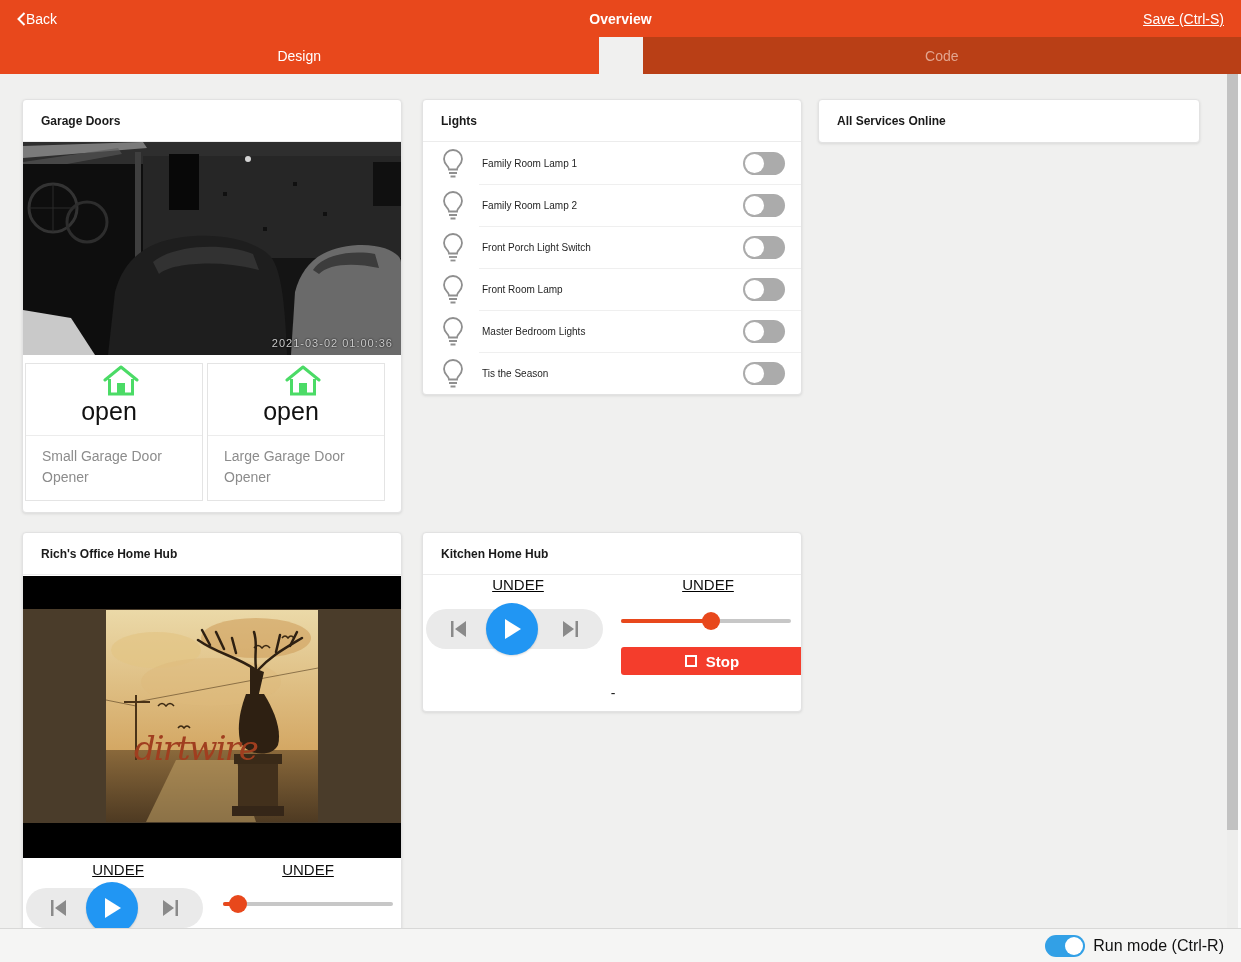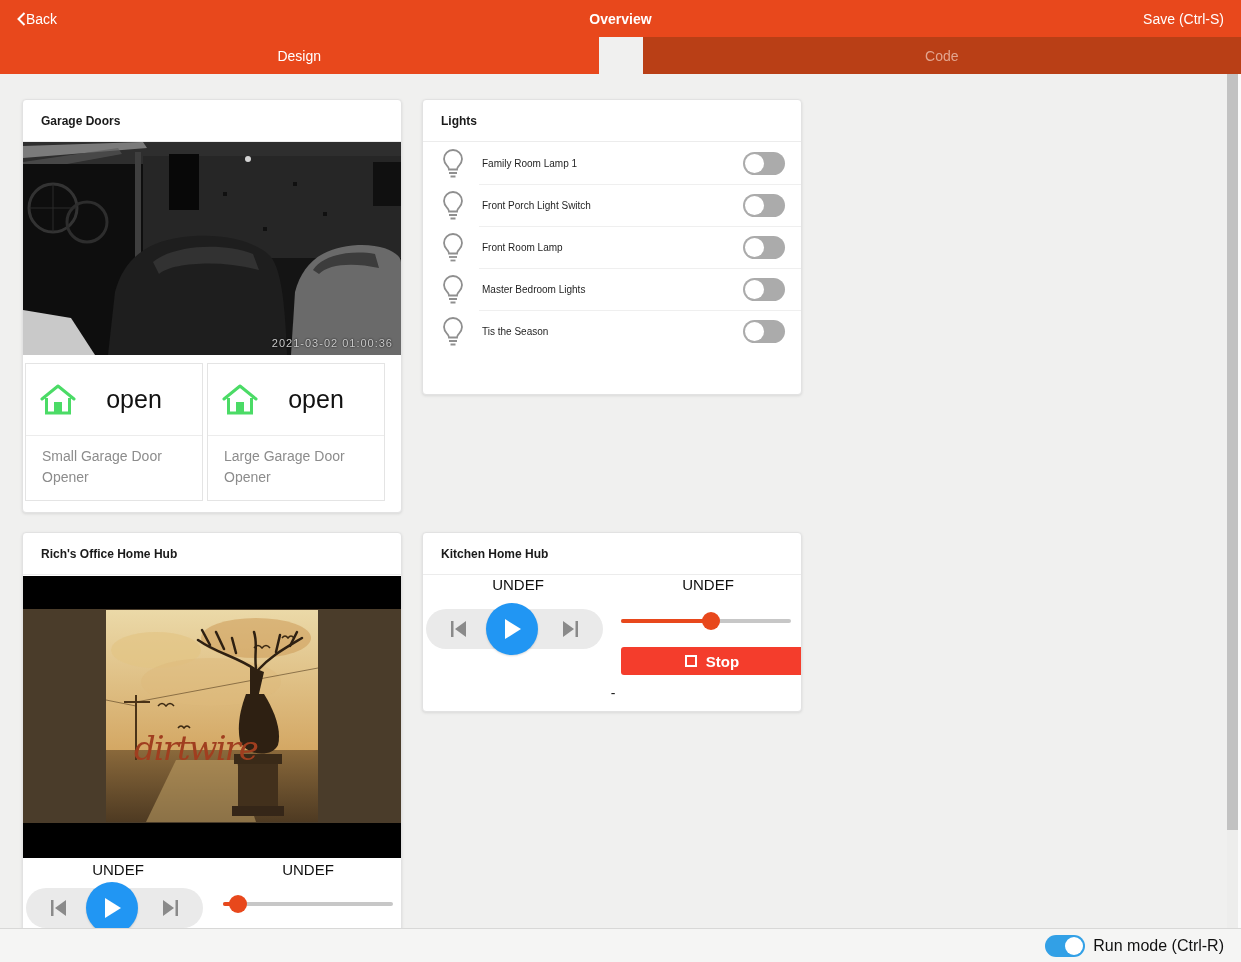--- a/index.html
+++ b/index.html
@@ -4,21 +4,21 @@
 <style>
   * { margin:0; padding:0; box-sizing:border-box; }
   html,body { width:1241px; height:962px; overflow:hidden; }
   body { font-family:"Liberation Sans", sans-serif; background:#F0F0EF; position:relative; }
 
   
   .topbar { position:absolute; top:0; left:0; width:1241px; height:37px; background:#E8481C;
             display:flex; align-items:center; justify-content:space-between; padding:0 17px; z-index:5; }
   .topbar .back { display:flex; align-items:center; color:#fff; font-size:14px; cursor:pointer; }
   .topbar .title { position:absolute; left:0; right:0; text-align:center; color:#fff; font-weight:700; font-size:14px; pointer-events:none; }
-  .topbar .save { color:#fff; font-size:14px; cursor:pointer; }
+  .topbar .save { color:#fff; font-size:14px; cursor:pointer;text-decoration:underline; }
 
   .tabs { position:absolute; top:37px; left:0; width:1241px; height:37px; display:flex; z-index:5;gap:44px; }
   .tab { flex:1; display:flex; align-items:center; justify-content:center; font-size:14px; cursor:pointer; }
   .tab.design { background:#E8481C; color:#fff; }
   .tab.code   { background:#B93F16; color:#E2A58F; }
 
   
   .content { position:absolute; top:74px; left:0; right:0; bottom:34px; background:#F0F0EF; overflow:hidden; }
 
   .card { position:absolute; background:#fff; border:1px solid #E2E2E2; border-radius:4px;
@@ -27,39 +27,39 @@
                  font-size:12px; font-weight:700; color:#1A1A1A; border-bottom:1px solid #ECECEC; }
 
   
   .card.garage { left:22px; top:25px; width:380px; height:414px; }
   .cam { position:relative; width:378px; height:213px; background:#141414; }
   .cam svg { display:block; }
   .cam .stamp { position:absolute; right:8px; bottom:6px; color:#C9C9C9; font-size:11px;
                 letter-spacing:1px; text-shadow:0 0 2px #000;margin-top:20px; }
   .door-cells { position:absolute; left:2px; top:263px; display:flex; gap:4px; }
   .door-cell { width:178px; border:1px solid #E4E4E4; background:#fff; }
-  .door-btn { height:72px; display:flex; align-items:center; border-bottom:1px solid #ECECEC; cursor:pointer; }
+  .door-btn { height:72px; display:flex; align-items:center; border-bottom:1px solid #ECECEC; cursor:pointer;flex-direction:column; }
   .door-btn svg { margin-left:14px; }
   .door-state { flex:1; text-align:center; font-size:25px; font-weight:500; color:#111; padding-right:10px; }
   .door-label { padding:10px 16px 12px; font-size:14px; color:#8C8C8C; line-height:1.5; }
 
   
   .card.lights { left:422px; top:25px; width:380px; height:296px; }
   .light-row { height:42px; display:flex; align-items:center; padding:0 16px 0 18px; position:relative; cursor:pointer; }
   .light-row + .light-row::before { content:""; position:absolute; left:56px; right:0; top:0; height:1px; background:#EFEFEF; }
   .light-label { flex:1; margin-left:17px; font-size:10px; color:#1F1F1F; }
   .toggle { width:42px; height:23px; border-radius:12px; background:#ABABAB; position:relative; flex:0 0 auto; cursor:pointer; }
   .toggle .knob { position:absolute; left:2px; top:2px; width:19px; height:19px; border-radius:50%; background:#fff; }
 
   
   .card.services { left:818px; top:25px; width:382px; height:44px; }
   .card.services .card-header { border-bottom:none; height:42px; }
 
   
-  .status-row { position:absolute; left:0; width:380px; display:flex; }
+  .status-row { position:absolute; left:0; width:380px; display:flex;text-decoration:underline; }
   .status-col { width:190px; text-align:center; font-size:15px; font-weight:500; color:#111; }
   .media-pill { position:absolute; left:3px; width:177px; height:40px; border-radius:20px; background:#EAEAEA;
                 display:flex; align-items:center; justify-content:space-between; padding:0 24px; }
   .pill-btn { cursor:pointer; display:flex; align-items:center; }
   .play-btn { position:absolute; left:63px; width:52px; height:52px; border-radius:50%; background:#2196F3;
               display:flex; align-items:center; justify-content:center; cursor:pointer; box-shadow:0 1px 2px rgba(0,0,0,.15); }
   .slider { position:absolute; width:170px; height:18px; cursor:pointer; }
   .slider .track { position:absolute; left:0; right:0; top:7px; height:4px; border-radius:2px; background:#C7C7C7; }
   .slider .fill  { position:absolute; left:0; top:7px; height:4px; border-radius:2px; background:#E8481C; }
   .slider .knob  { position:absolute; top:0; width:18px; height:18px; border-radius:50%; background:#E8481C; transform:translateX(-50%); }
@@ -185,20 +185,31 @@
         <path d="M12 2 a9 9 0 0 1 9 9 c0 3.4-1.7 5.2-3.2 6.9 -1.1 1.2-1.8 2.2-1.8 3.6 h-8 c0-1.4-.7-2.4-1.8-3.6 C4.7 16.2 3 14.4 3 11 a9 9 0 0 1 9-9 Z" fill="none" stroke="#8F8F8F" stroke-width="1.8"></path>
         <line x1="8" y1="25" x2="16" y2="25" stroke="#8F8F8F" stroke-width="1.8"></line>
         <line x1="9.5" y1="28.5" x2="14.5" y2="28.5" stroke="#8F8F8F" stroke-width="1.8"></line>
       </svg>
       <div class="light-label">Family Room Lamp 1</div>
       <div class="toggle">
           <div class="knob"></div>
         </div>
     </div>
 
+    <div class="light-row">
+      <svg width="24" height="31" viewBox="0 0 24 31">
+        <path d="M12 2 a9 9 0 0 1 9 9 c0 3.4-1.7 5.2-3.2 6.9 -1.1 1.2-1.8 2.2-1.8 3.6 h-8 c0-1.4-.7-2.4-1.8-3.6 C4.7 16.2 3 14.4 3 11 a9 9 0 0 1 9-9 Z" fill="none" stroke="#8F8F8F" stroke-width="1.8"></path>
+        <line x1="8" y1="25" x2="16" y2="25" stroke="#8F8F8F" stroke-width="1.8"></line>
+        <line x1="9.5" y1="28.5" x2="14.5" y2="28.5" stroke="#8F8F8F" stroke-width="1.8"></line>
+      </svg>
+      <div class="light-label">Family Room Lamp 2</div>
+      <div class="toggle">
+          <div class="knob"></div>
+        </div>
+    </div>
 
     <div class="light-row">
       <svg width="24" height="31" viewBox="0 0 24 31">
         <path d="M12 2 a9 9 0 0 1 9 9 c0 3.4-1.7 5.2-3.2 6.9 -1.1 1.2-1.8 2.2-1.8 3.6 h-8 c0-1.4-.7-2.4-1.8-3.6 C4.7 16.2 3 14.4 3 11 a9 9 0 0 1 9-9 Z" fill="none" stroke="#8F8F8F" stroke-width="1.8"></path>
         <line x1="8" y1="25" x2="16" y2="25" stroke="#8F8F8F" stroke-width="1.8"></line>
         <line x1="9.5" y1="28.5" x2="14.5" y2="28.5" stroke="#8F8F8F" stroke-width="1.8"></line>
       </svg>
       <div class="light-label">Front Porch Light Switch</div>
       <div class="toggle">
           <div class="knob"></div>
@@ -235,20 +246,23 @@
         <line x1="8" y1="25" x2="16" y2="25" stroke="#8F8F8F" stroke-width="1.8"></line>
         <line x1="9.5" y1="28.5" x2="14.5" y2="28.5" stroke="#8F8F8F" stroke-width="1.8"></line>
       </svg>
       <div class="light-label">Tis the Season</div>
       <div class="toggle">
           <div class="knob"></div>
         </div>
     </div>
   </div>
 
+  <div class="card services">
+    <div class="card-header">All Services Online</div>
+  </div>
 
   <div class="card office">
     <div class="card-header">Rich's Office Home Hub</div>
     <div class="office-media">
       <div class="band"></div>
       <svg class="album" width="212" height="212" viewBox="0 0 212 212">
         <defs>
           <linearGradient id="sky" x1="0" y1="0" x2="0" y2="1">
             <stop offset="0" stop-color="#EBD9A8"></stop>
               <stop offset="1" stop-color="#D2A45F"></stop>

